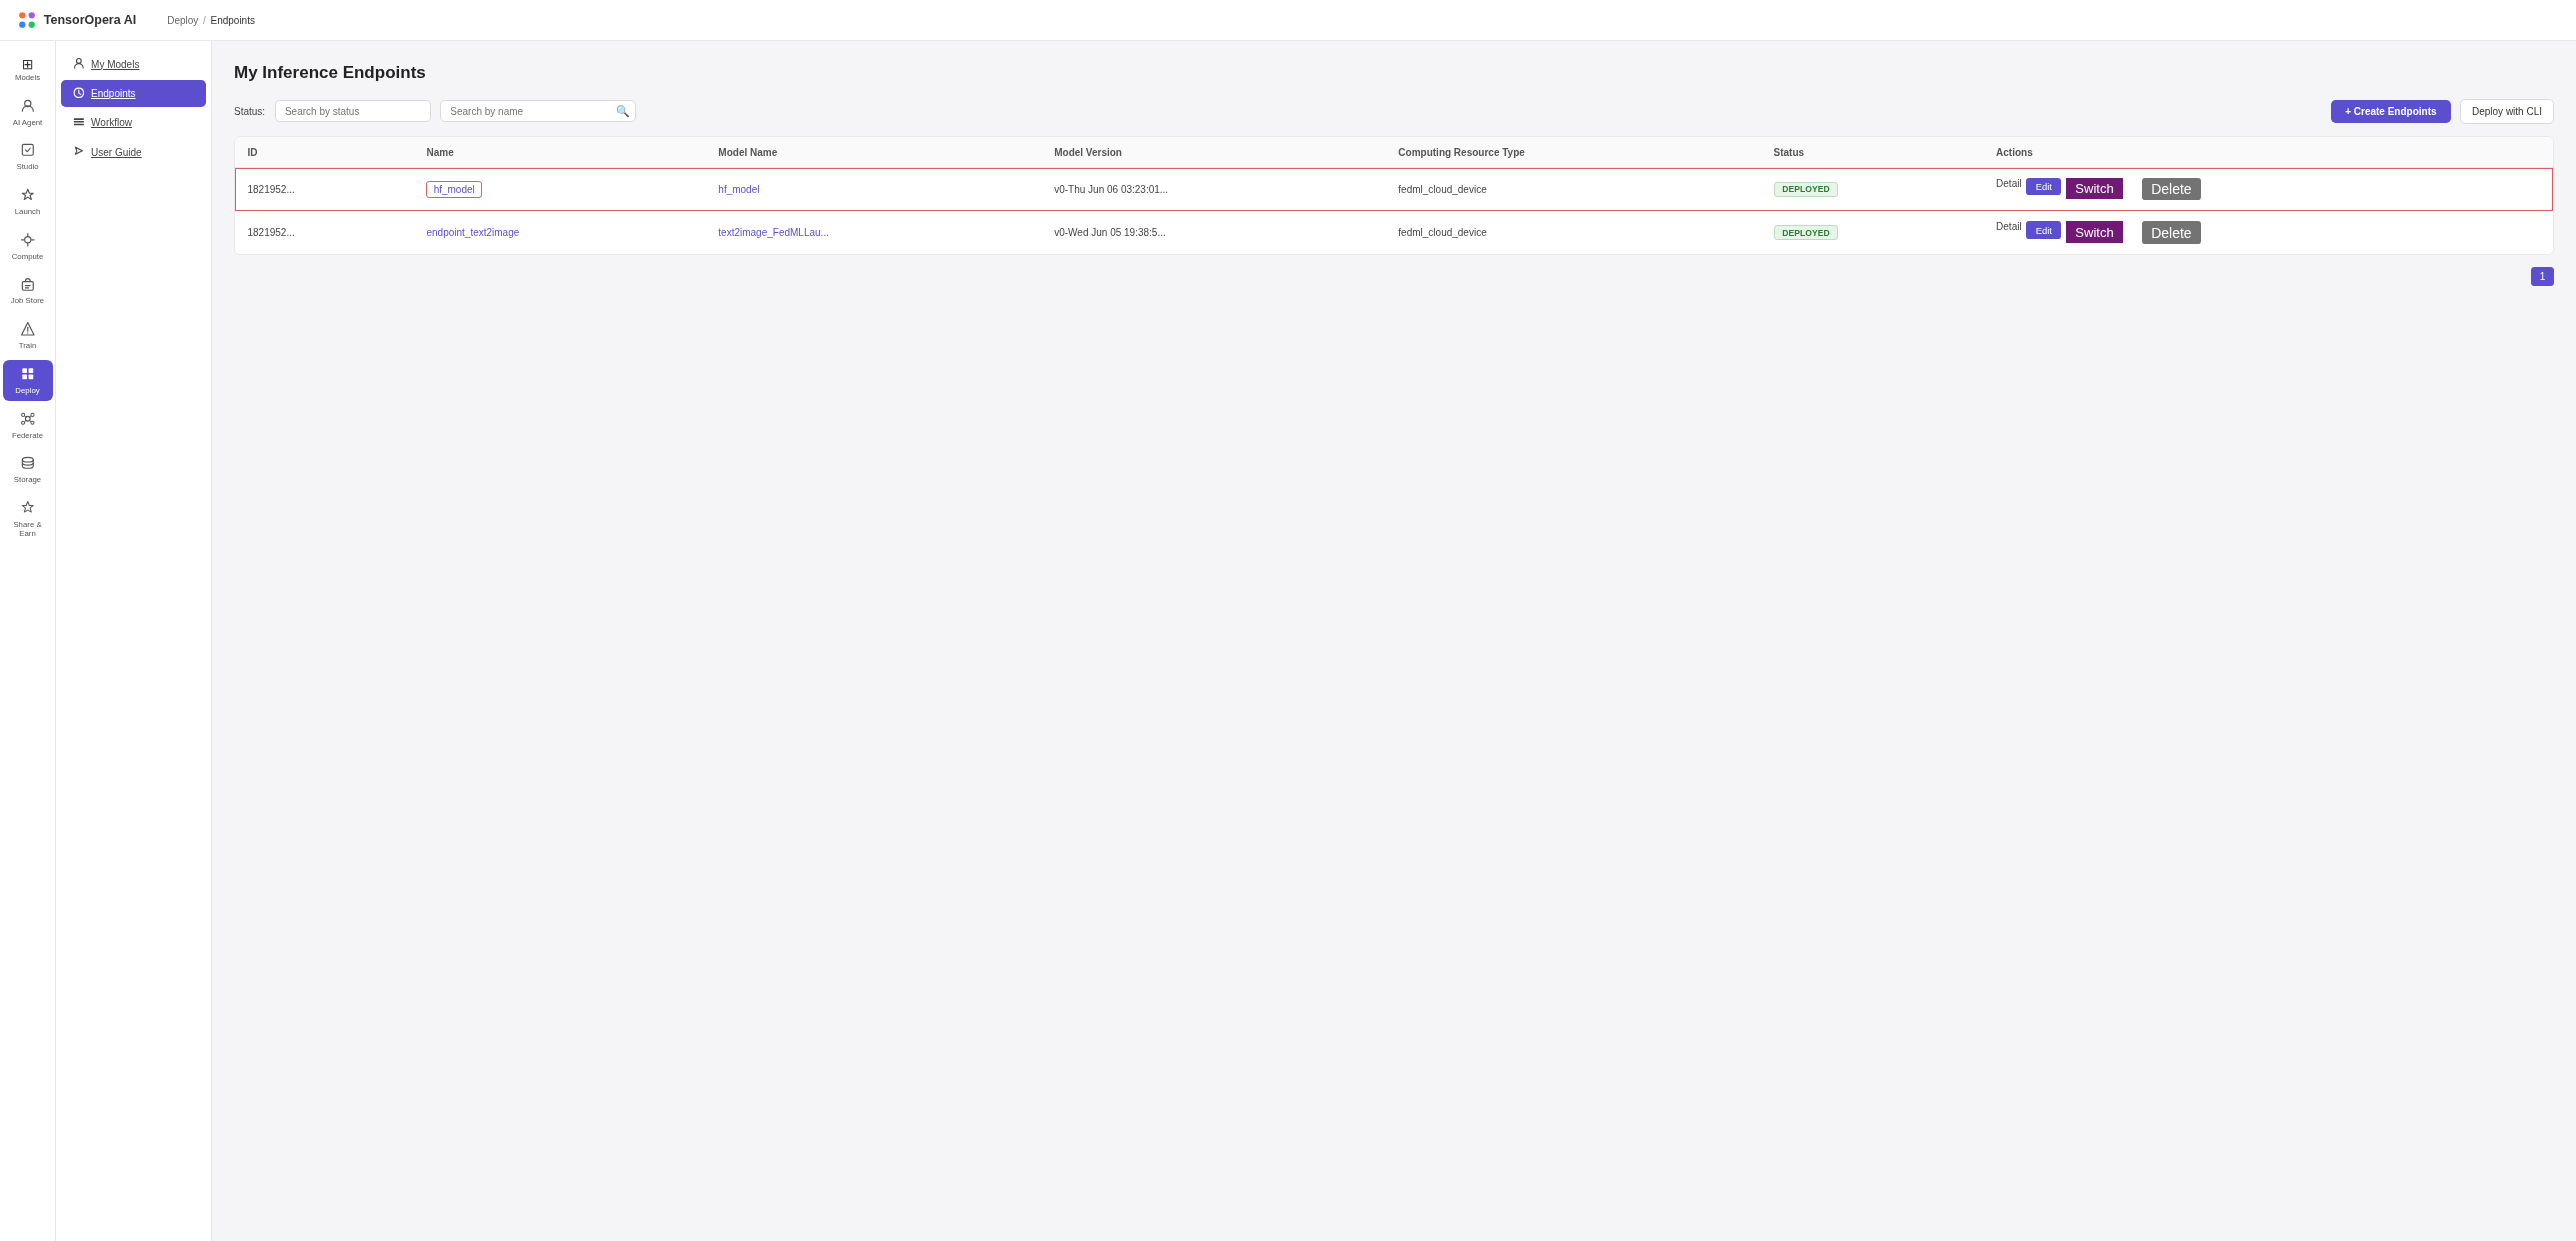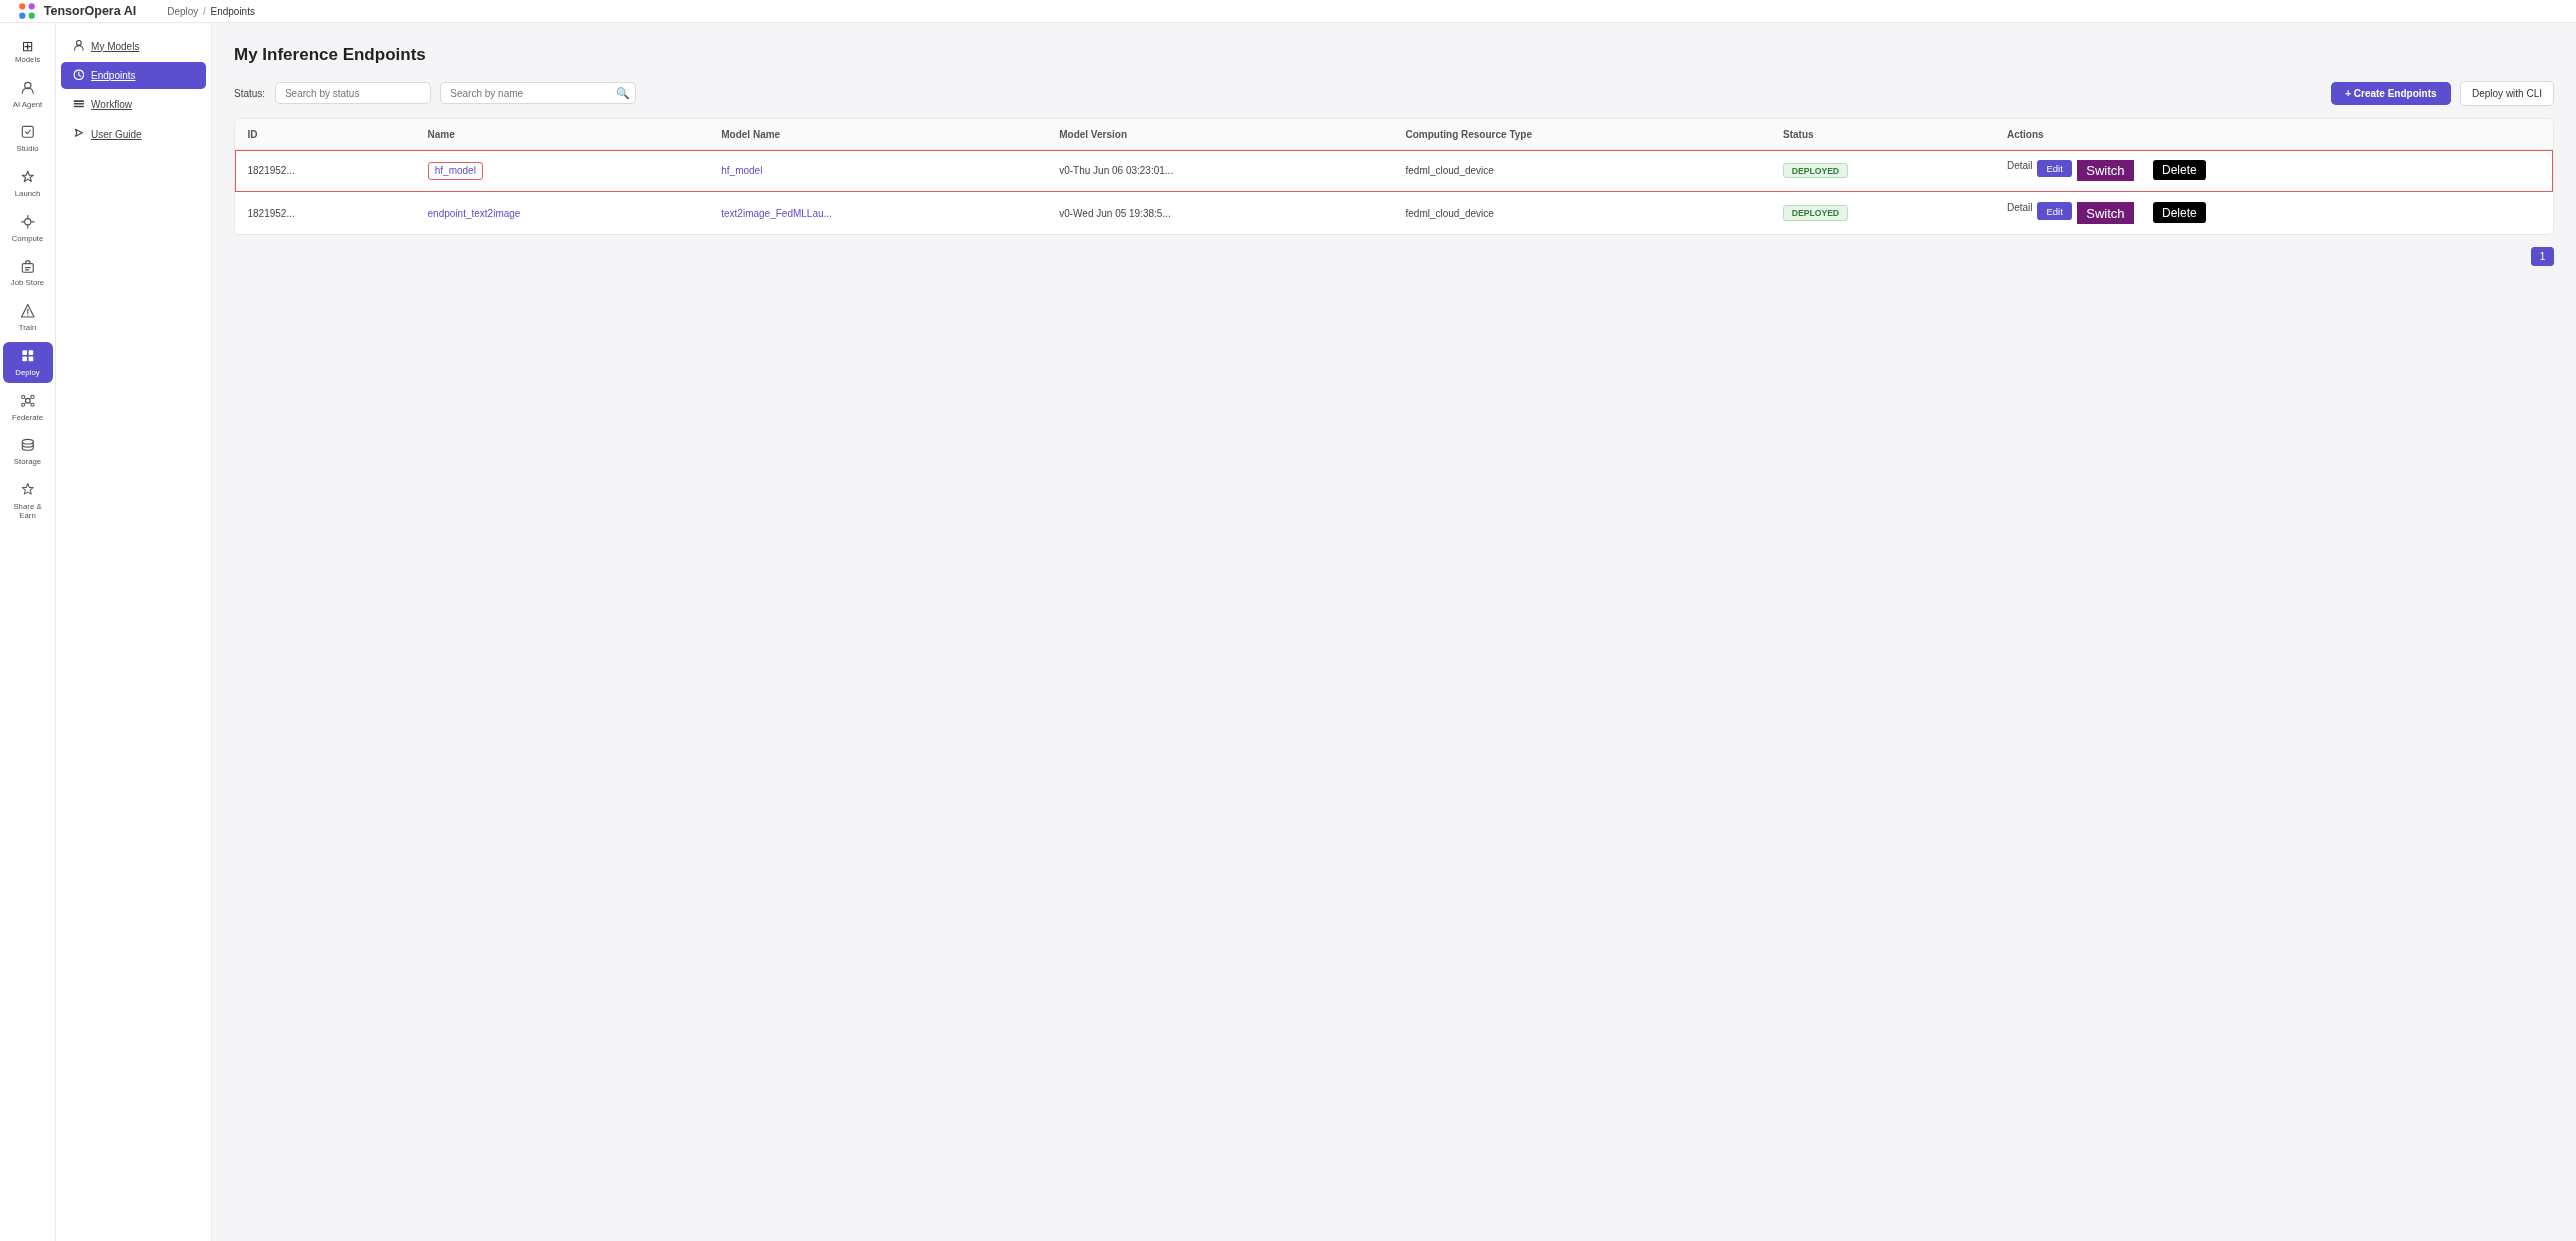--- a/index.html
+++ b/index.html
@@ -1,19 +1,19 @@
 <!DOCTYPE html>
 <html style="font-size:12.5px"><head>
   <meta charset="utf-8">
   <style>
     * { box-sizing: border-box; margin: 0; padding: 0; }
     body { font-family: -apple-system, BlinkMacSystemFont, 'Segoe UI', Arial, sans-serif; font-size: 11px; background: #f5f5f7; color: #333; display: flex; flex-direction: column; height: 100vh; overflow: hidden; }
 
     
-    .top-nav { display: flex; align-items: center; background: #fff; border-bottom: 0.8px solid #e8e8e8; padding: 0 15.6px; height: 23px; flex-shrink: 0; }
+    .top-nav { display: flex; align-items: center; background: #fff; border-bottom: 0.8px solid #e8e8e8; padding: 0 15.6px; height: 41px; flex-shrink: 0; }
     .logo { display: flex; align-items: center; gap: 6.2px; font-size: 12.5px; font-weight: 700; color: #333; margin-right: 31px; }
     .logo-icon { width: 22px; height: 22px; }
     .breadcrumb { display: flex; align-items: center; gap: 4.7px; font-size: 10px; color: #666; margin-right: auto; }
     .breadcrumb-deploy { color: #666; cursor: pointer; }
     .breadcrumb-sep { color: #999; }
     .breadcrumb-current { color: #333; font-weight: 500; }
     .nav-links { display: flex; align-items: center; gap: 18.7px; font-size: 11px; }
     .nav-link { color: #333; cursor: pointer; text-decoration: none; }
     .nav-avatar { width: 25px; height: 25px; border-radius: 50%; background: linear-gradient(135deg, #f0a500, #e05c00); display: flex; align-items: center; justify-content: center; margin-left: 12.5px; cursor: pointer; }
     .nav-profile-btn { width: 62px; height: 22px; background: #e0e0e0; border-radius: 3.1px; margin-left: 6.2px; }
@@ -61,21 +61,21 @@
     .table td { padding: 10px 12.5px; font-size: 10px; color: #444; vertical-align: middle; }
     .row-selected { outline: 1.6px solid #e05c5c; outline-offset: -1.6px; }
     .cell-id { color: #444; }
     .cell-name-link { color: #5b4fcf; text-decoration: none; cursor: pointer; }
     .cell-model-link { color: #5b4fcf; text-decoration: none; cursor: pointer; }
     .badge-deployed { background: #e6f4ea; color: #2e7d32; border: 0.8px solid #b7dfb8; border-radius: 3.1px; padding: 1.6px 7.8px; font-size: 8.6px; font-weight: 600; display: inline-block; }
     .actions-cell { display: flex; align-items: flex-start; gap: 4.7px; }
     .action-detail { font-size: 10px; color: #444; cursor: pointer; }
     .btn-edit { background: #5b4fcf; color: #fff; border: none; border-radius: 3.1px; padding: 3.1px 9.4px; font-size: 9.4px; cursor: pointer; }
     .btn-switch { background: #701a75; color: #fff; border: none; border-radius: 0; padding: 3.1px 9.4px; font-size: 13px; cursor: pointer; }
-    .btn-delete { background: #000000; color: #fff; border: none; border-radius: 3.1px; padding: 3.1px 9.4px; font-size: 12px; cursor: pointer; margin-left: 14px; }
+    .btn-delete { background: #737373; color: #fff; border: none; border-radius: 3.1px; padding: 3.1px 9.4px; font-size: 14px; cursor: pointer; margin-left: 14px; }
 
     
     .pagination { display: flex; justify-content: flex-end; margin-top: 12.5px; }
     .page-btn { background: #fff; border: 0.8px solid #d9d9d9; border-radius: 3.1px; padding: 3.1px 7.8px; font-size: 10px; cursor: pointer; color: #333; }
     .page-btn.active { background: #5b4fcf; color: #fff; border-color: #5b4fcf; }
 
     
     .name-cell-box { border: 1.6px solid #e05c5c; border-radius: 3.1px; padding: 2.3px 6.2px; display: inline-block; }
   </style>
 </head>

